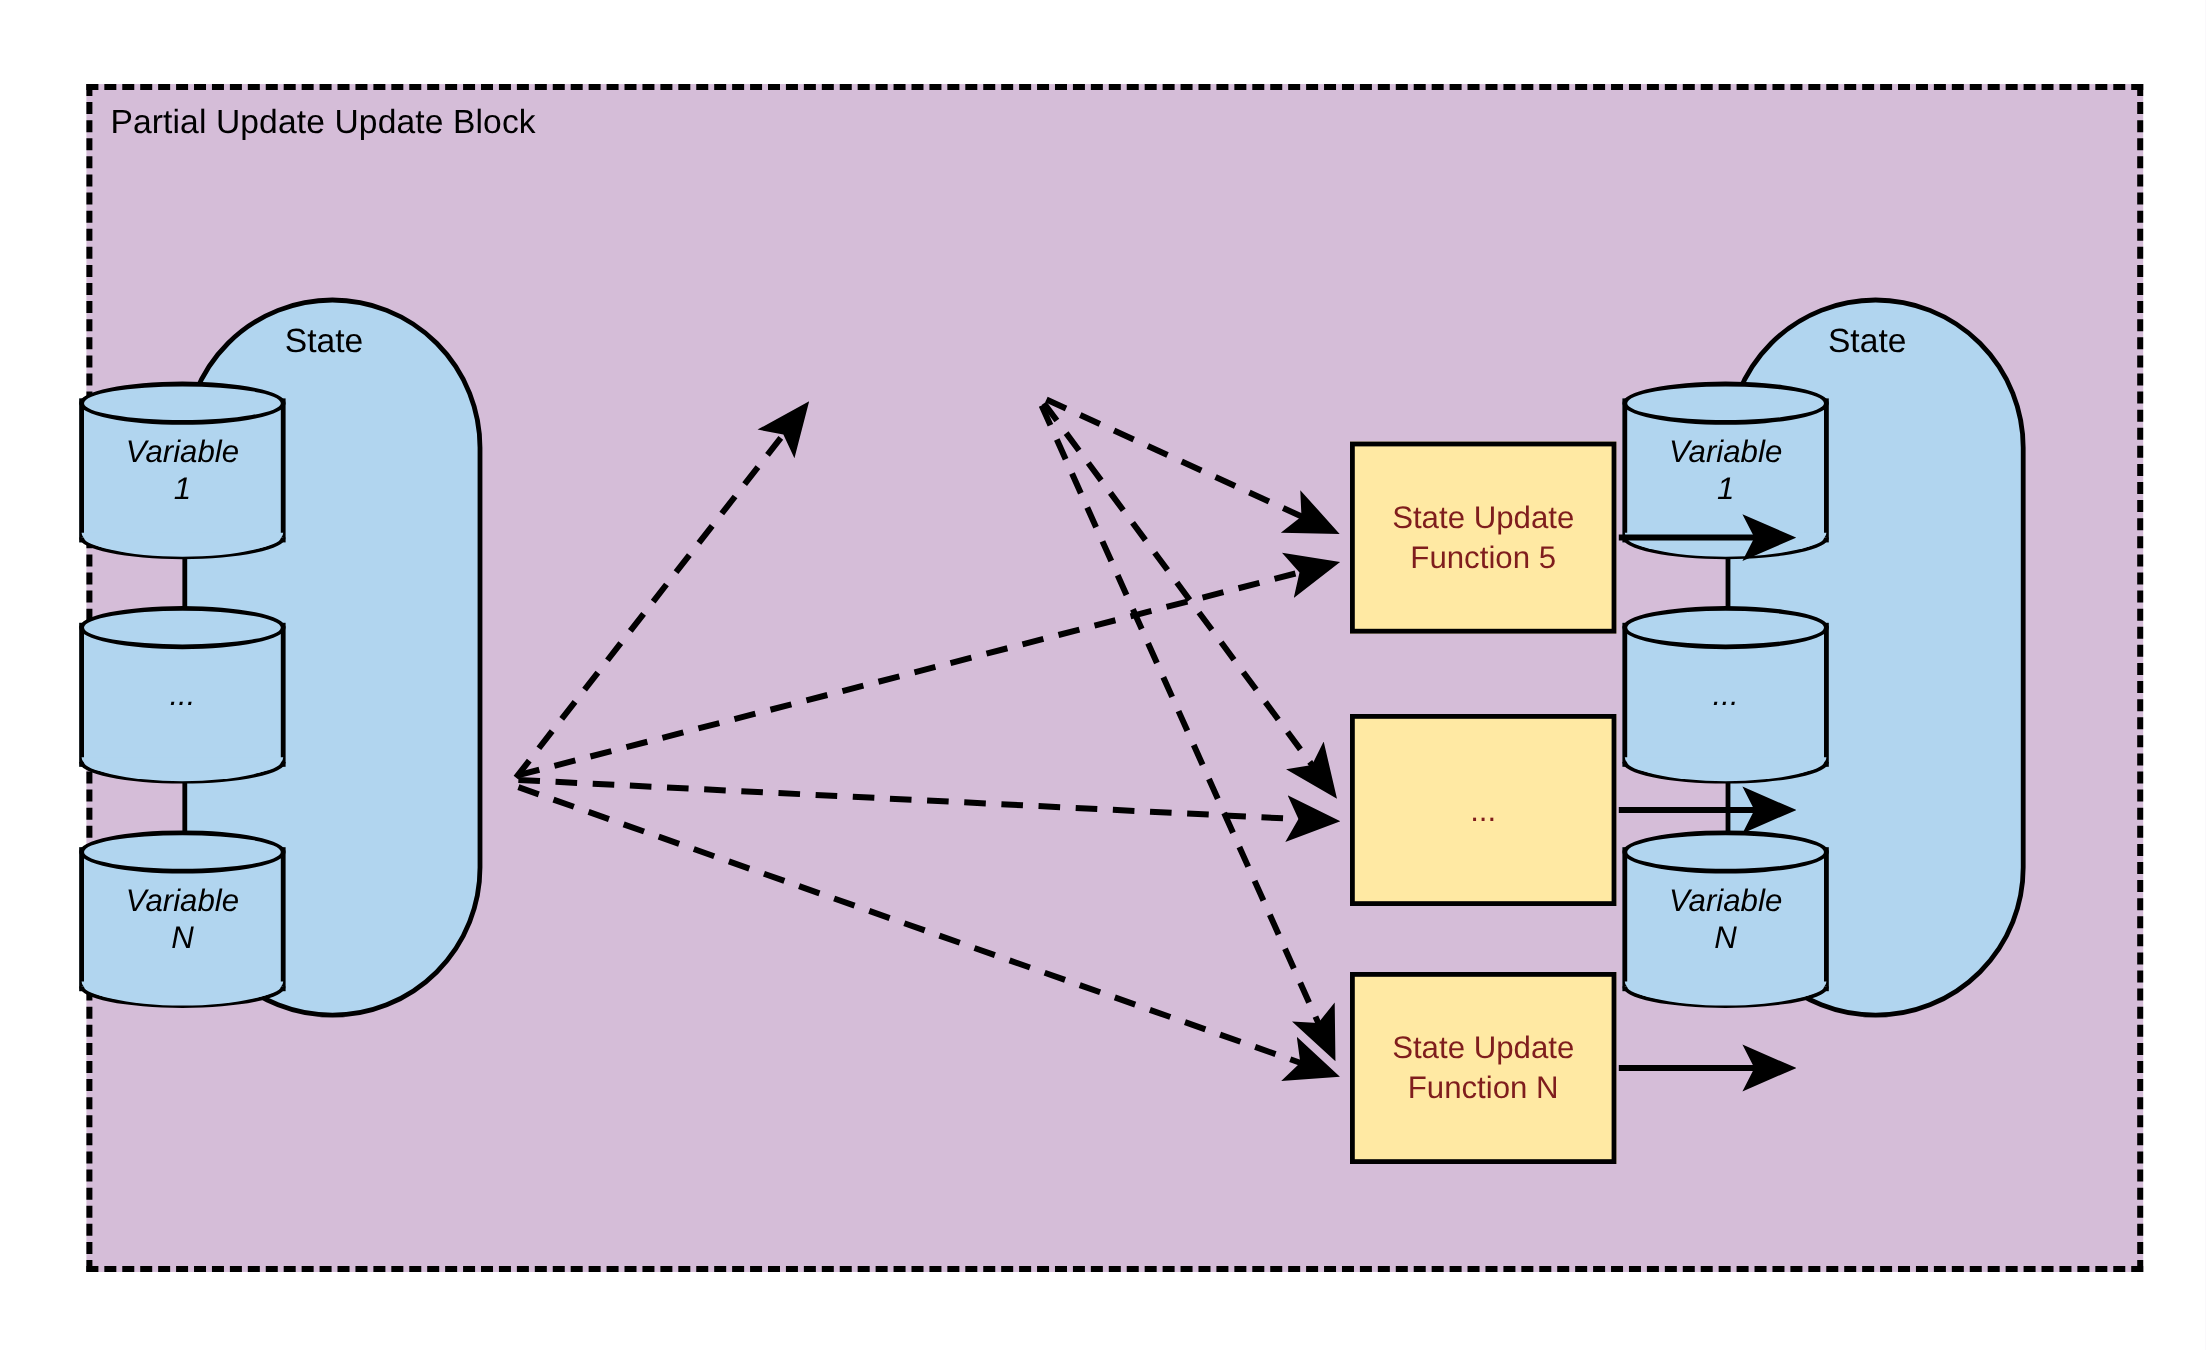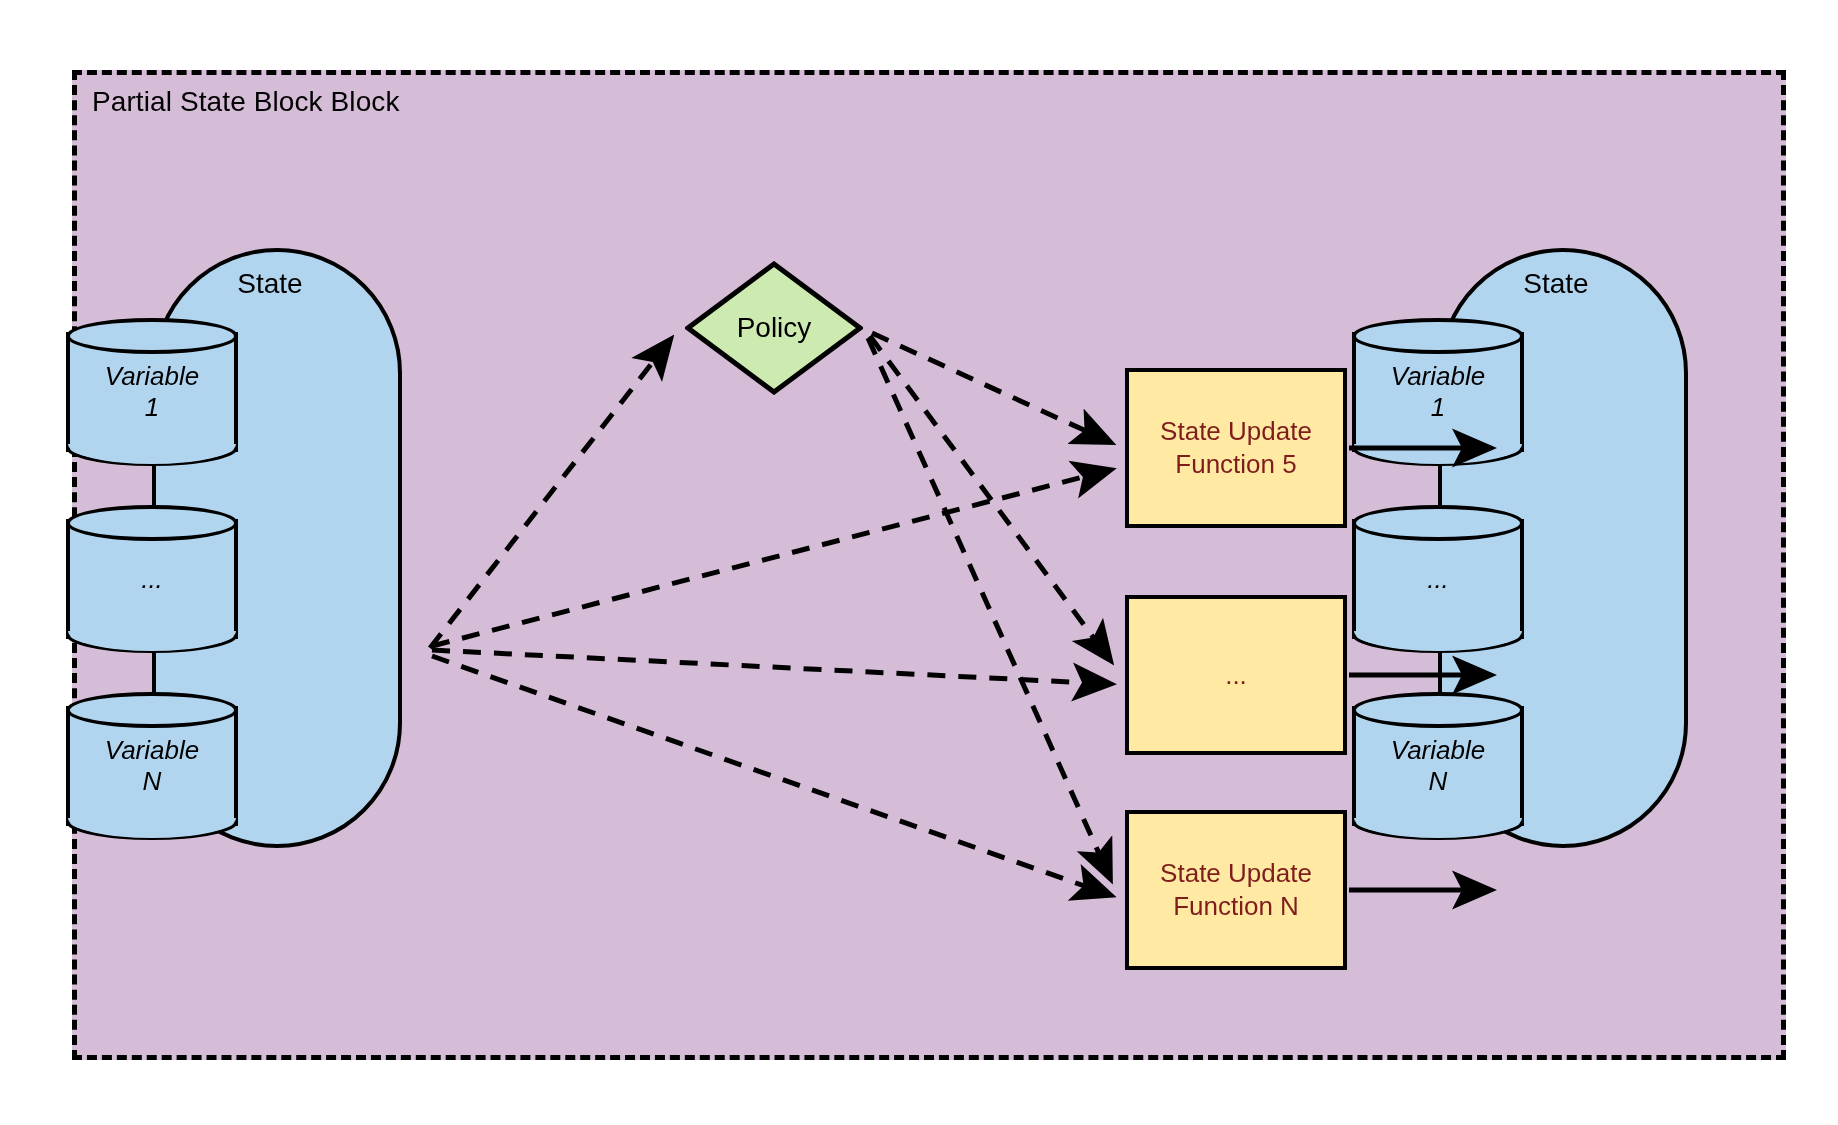--- a/index.html
+++ b/index.html
@@ -137,21 +137,21 @@
     width:1838px; height:1125px;
     pointer-events:none;
   }
 </style>
 </head>
 <body>
 
 <div id="stage">
 
   <div class="block-outer"></div>
-  <div class="block-title">Partial State Block Block</div>
+  <div class="block-title">Partial Update Update Block</div>
 
   <div class="state-box" style="left:152px; top:248px; height:600px;">
     <div class="state-label">State</div>
   </div>
 
   <div class="cyl" style="left:152px; top:318px; width:250px;">
     <div class="cyl" style="left:50%; top:0;">
       <div class="body"></div>
       <div class="bottom"></div>
       <div class="cap-fill"></div>
@@ -223,26 +223,20 @@
       <div class="bottom"></div>
       <div class="cap-fill"></div>
       <div class="top"></div>
       <div class="txt">
         <div>Variable</div>
         <div>N</div>
       </div>
     </div>
   </div>
 
-  <div class="diamond" style="left:685px; top:261px;">
-    <svg class="shape" viewBox="0 0 178 134" preserveAspectRatio="none">
-      <polygon points="89,3 175,67 89,131 3,67" fill="#cdeab0" stroke="#000" stroke-width="5"></polygon>
-    </svg>
-    <div class="txt">Policy</div>
-  </div>
 
   <div class="fnbox" style="left:1125px; top:368px;">
     <div class="txt">
       <div>State Update</div>
       <div>Function 5</div>
     </div>
   </div>
 
   <div class="fnbox" style="left:1125px; top:595px;">
     <div class="txt">

